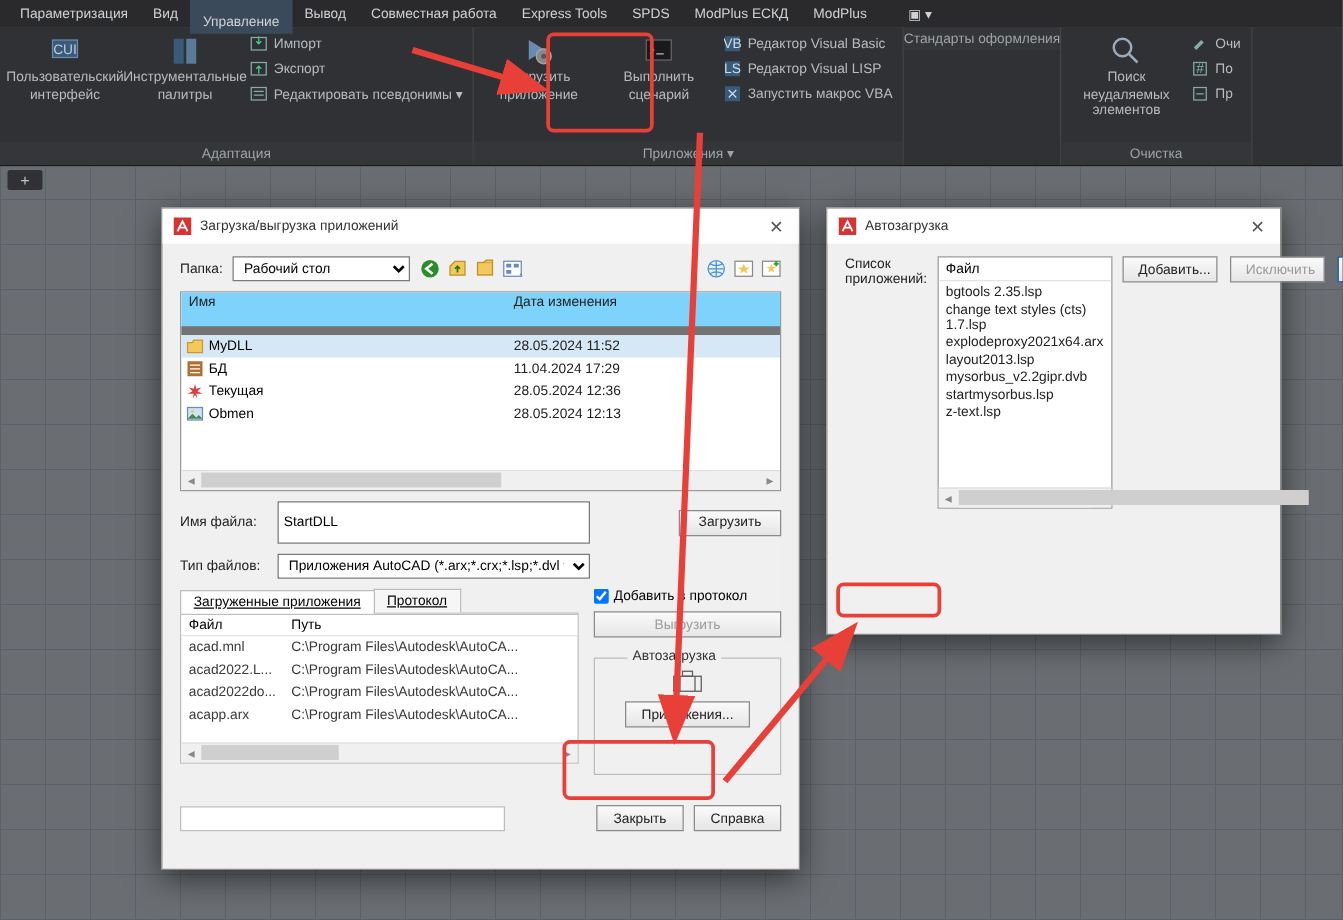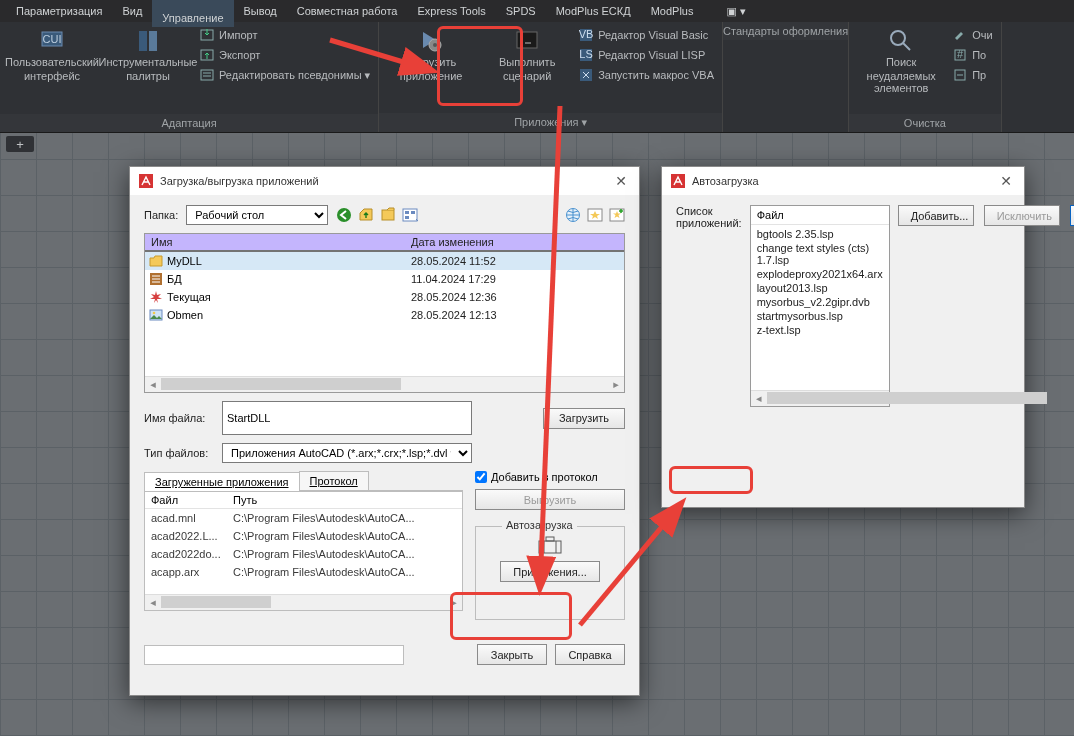--- a/index.html
+++ b/index.html
@@ -44,21 +44,21 @@
 
 #dlg-load { left: 129px; top: 166px; width: 511px; height: 530px; }
 .load-body { padding: 10px 14px 12px; display: flex; flex-direction: column; gap: 8px; }
 .row { display: flex; align-items: center; gap: 8px; }
 .lbl { color: #222; }
 select.folder { flex: 1; height: 20px; border: 1px solid #7a7a7a; background: #fff; padding: 0 4px; font-size: 11px; }
 .icon-strip { display: flex; gap: 6px; }
 .icon-strip svg { width: 16px; height: 16px; }
 
 .filelist { border: 1px solid #9a9a9a; background: #fff; height: 160px; overflow: hidden; display: flex; flex-direction: column; }
-.filelist-head { display: flex; background: #c4b5fd; height: 18px; border-bottom: 2px solid #737373; }
+.filelist-head { display: flex; background: #7dd3fc; height: 34px; border-bottom: 7px solid #737373; }
 .filelist-head div { padding: 2px 6px; color: #222; }
 .col-name { width: 260px; }
 .col-date { flex: 1; }
 .filelist-rows { flex: 1; overflow: auto; }
 .filelist-row { display: flex; height: 18px; align-items: center; }
 .filelist-row.sel { background: #d6e8f6; }
 .filelist-row .cell-name { width: 260px; padding-left: 4px; display: flex; align-items: center; gap: 4px; }
 .filelist-row .cell-date { flex: 1; padding-left: 6px; color: #222; }
 .filelist-row svg { width: 14px; height: 14px; flex-shrink: 0; }
 .hscroll { height: 16px; background: #f0f0f0; border-top: 1px solid #ddd; display: flex; }

